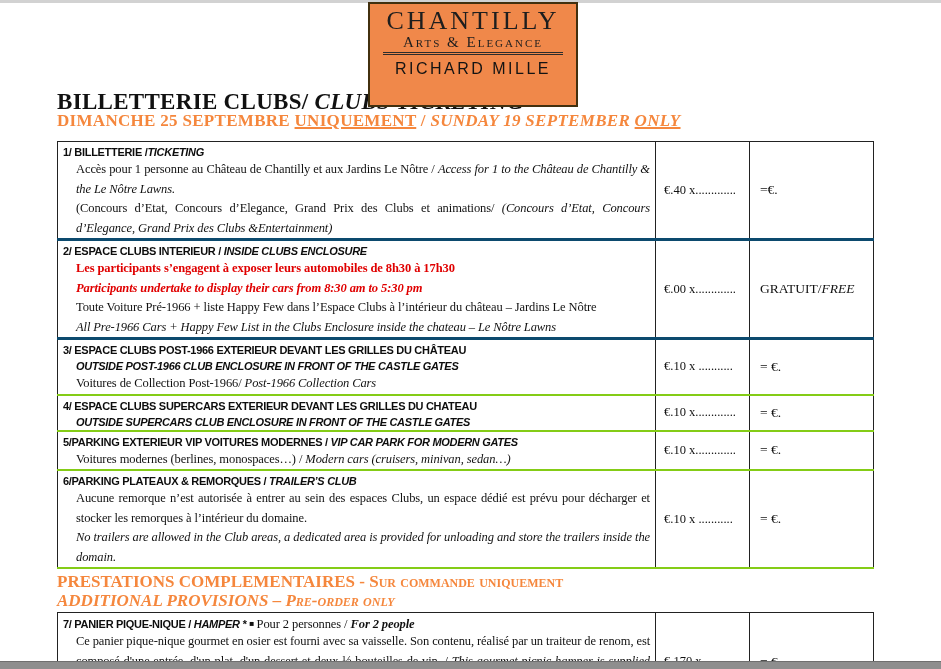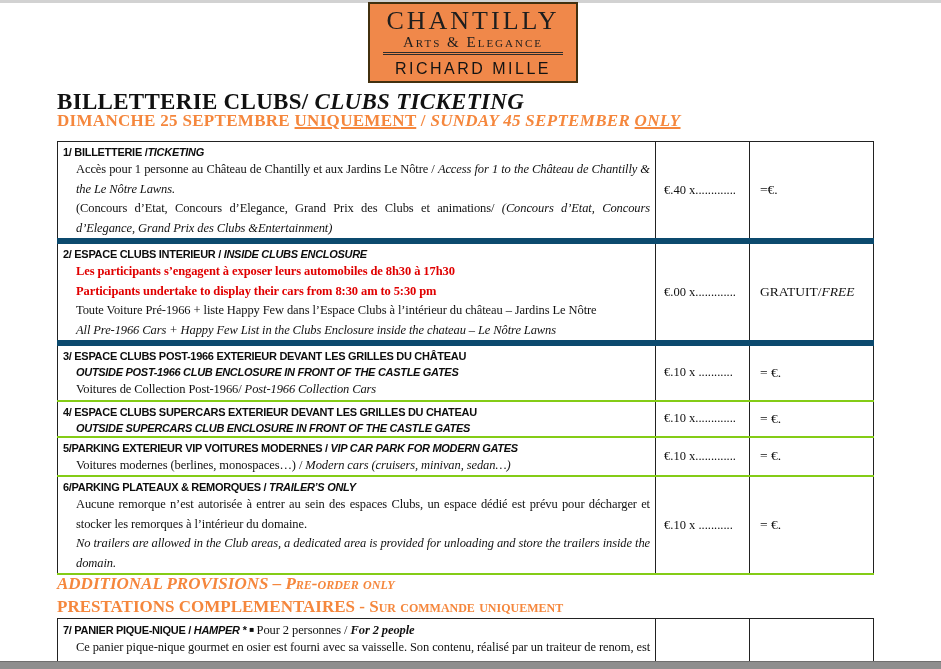--- a/index.html
+++ b/index.html
@@ -2,39 +2,39 @@
 <html style="--orange: #F5873D; --logo-bg: #F0884A; --red: #E00000;"><head>
 <meta charset="utf-8">
 <style>
   html,body{margin:0;padding:0;background:#fff;}
   .page{position:relative;width:941px;height:669px;background:#fff;overflow:hidden;
         font-family:"Liberation Serif", serif;color:#111;}
   .topline{position:absolute;top:0;left:0;right:0;height:3px;background:#d2d2d2;}
   .bottomstrip{position:absolute;bottom:0;left:0;right:0;height:7px;background:#8e8e8e;border-top:1px solid #6f6f6f;z-index:5;}
 
   
-  .logo{position:absolute;left:368px;top:2px;width:210px;height:81px;box-sizing:border-box;
+  .logo{position:absolute;left:368px;top:2px;width:210px;height:105px;box-sizing:border-box;
         background:var(--logo-bg,#F0884A);border:2px solid #42300f;text-align:center;color:#1e1e1e;}
   .logo-title{font-size:26px;letter-spacing:3px;margin-top:3px;line-height:28px;}
   .logo-sub{font-size:15px;letter-spacing:2px;line-height:15px;font-variant:small-caps;}
   .logo-rule{width:180px;height:3px;margin:2px auto 4px;border-top:1.5px solid #2c2c2c;border-bottom:1.5px solid #2c2c2c;box-sizing:border-box;}
   .logo-brand{font-family:"Liberation Sans", sans-serif;font-weight:400;font-size:16px;letter-spacing:2.5px;line-height:20px;color:#131313;}
 
   .content{margin-left:57px;width:816px;padding-top:92px;}
 
   .h1{font-size:23px;font-weight:700;letter-spacing:0.3px;line-height:19px;margin:0;}
   .h2{font-size:17px;font-weight:700;letter-spacing:0.3px;line-height:19px;margin:0;color:var(--orange,#F5873D);}
   .sec{font-size:17px;font-weight:700;line-height:18.5px;color:var(--orange,#F5873D);}
   .sec1{margin-top:4px;}
 
   table.tix{border-collapse:collapse;table-layout:fixed;width:816px;border:1px solid #222;}
   .tix1{margin-top:11px;border-bottom:2px solid #9a9a9a;}
   .tix2{margin-top:2px;border-bottom:none;}
   .tix tr{border-bottom:2px solid #84cc16;}
-  .tix1 tr:nth-child(1),.tix1 tr:nth-child(2){border-bottom:6px solid #0c4a6e;}
+  .tix1 tr:nth-child(1),.tix1 tr:nth-child(2){border-bottom:3px solid #0c4a6e;}
   .tix1 tr:nth-child(1){height:95px;} .tix1 tr:nth-child(2){height:97px;}
   .tix1 tr:nth-child(3){height:45px;} .tix1 tr:nth-child(4){height:35px;margin-left:8px;}
   .tix1 tr:nth-child(5){height:35px;} .tix1 tr:nth-child(6){height:78px;}
   .tix2 tr:nth-child(1){height:70px;} .tix2 tr:nth-child(2){height:64px;border-bottom:none;}
   td{padding:0;vertical-align:top;}
   td.c-desc{width:598px;padding:2px 5px 0 5px;box-sizing:border-box;}
   td.c-price{width:94px;border-left:1px solid #222;vertical-align:middle;padding-left:8px;
              font-size:12.5px;white-space:nowrap;box-sizing:border-box;}
   td.c-total{width:124px;border-left:1px solid #222;vertical-align:middle;padding-left:10px;
              font-size:13.5px;white-space:nowrap;box-sizing:border-box;}
@@ -42,21 +42,21 @@
   .line{text-align:justify;font-size:12.5px;line-height:19.5px;letter-spacing:-0.1px;}
   .line.title{text-align:left;line-height:15px;padding-top:1px;}
   .line.ind{padding-left:13px;}
 
   
   .s-t,.s-ti{font-family:"Liberation Sans", sans-serif;font-weight:700;font-size:11px;letter-spacing:-0.3px;color:#0d0d0d;}
   .s-ti{font-style:italic;}
   .s-r{font-style:normal;}
   .s-i{font-style:italic;}
   .s-rb{color:var(--red,#E00000);font-weight:700;}
-  .s-rbi{color:var(--red,#E00000);font-weight:700;}
+  .s-rbi{color:var(--red,#E00000);font-weight:700;font-style:italic;}
   .s-bi{font-weight:700;font-style:italic;}
   .s-sq{font-family:"DejaVu Sans", sans-serif;font-size:8px;vertical-align:2px;}
   .s-hb{font-weight:700;}
   .s-hbi{font-weight:700;font-style:italic;}
   .s-ob{font-weight:700;}
   .s-obu{font-weight:700;text-decoration:underline;text-decoration-thickness:1.5px;text-align:right;}
   .s-obi{font-weight:700;font-style:italic;}
   .s-obiu{font-weight:700;font-style:italic;text-decoration:underline;text-decoration-thickness:1.5px;}
   .s-obsc{font-weight:700;font-variant:small-caps;}
   .s-obisc{font-weight:700;font-style:italic;font-variant:small-caps;}
@@ -69,21 +69,21 @@
 
   <div class="logo">
     <div class="logo-title">CHANTILLY</div>
     <div class="logo-sub">Arts &amp; Elegance</div>
     <div class="logo-rule"></div>
     <div class="logo-brand">RICHARD MILLE</div>
   </div>
 
   <div class="content">
     <div class="h1"><span class="s-hb">BILLETTERIE CLUBS/ </span><span class="s-hbi">CLUBS TICKETING</span></div>
-    <div class="h2"><span class="s-ob">DIMANCHE 25 SEPTEMBRE </span><span class="s-obu">UNIQUEMENT</span><span class="s-ob"> / </span><span class="s-obi">SUNDAY 45 SEPTEMBER </span><span class="s-obiu">ONLY</span></div>
+    <div class="h2"><span class="s-ob">DIMANCHE 25 SEPTEMBRE </span><span class="s-obu">UNIQUEMENT</span><span class="s-ob"> / </span><span class="s-obi">SUNDAY 19 SEPTEMBER </span><span class="s-obiu">ONLY</span></div>
 
     <table class="tix tix1">
       <tbody>
           <tr>
     <td class="c-desc">
               <div class="line title"><span class="s-t">1/ BILLETTERIE /</span><span class="s-ti">TICKETING</span></div>
               <div class="line ind"><span class="s-r">Accès pour 1 personne au Château de Chantilly et aux Jardins Le Nôtre / </span><span class="s-i">Access for 1 to the Château de Chantilly &amp; the Le Nôtre Lawns.</span></div>
               <div class="line ind"><span class="s-r">(Concours d’Etat, Concours d’Elegance, Grand Prix des Clubs et animations/ </span><span class="s-i">(Concours d’Etat, Concours d’Elegance, Grand Prix des Clubs &amp;Entertainment)</span></div>
             </td>
     <td class="c-price"><span>€.40 x.............</span></td>
@@ -120,32 +120,32 @@
           <tr>
     <td class="c-desc">
               <div class="line title"><span class="s-t">5/PARKING EXTERIEUR VIP VOITURES MODERNES / </span><span class="s-ti">VIP CAR PARK FOR MODERN GATES</span></div>
               <div class="line ind"><span class="s-r">Voitures modernes (berlines, monospaces…) / </span><span class="s-i">Modern cars (cruisers, minivan, sedan…)</span></div>
             </td>
     <td class="c-price"><span>€.10 x.............</span></td>
     <td class="c-total"><span class="s-r">= €.</span></td>
   </tr>
           <tr>
     <td class="c-desc">
-              <div class="line title"><span class="s-t">6/PARKING PLATEAUX &amp; REMORQUES / </span><span class="s-ti">TRAILER’S ONLY</span></div>
+              <div class="line title"><span class="s-t">6/PARKING PLATEAUX &amp; REMORQUES / </span><span class="s-ti">TRAILER’S CLUB</span></div>
               <div class="line ind"><span class="s-r">Aucune remorque n’est autorisée à entrer au sein des espaces Clubs, un espace dédié est prévu pour décharger et stocker les remorques à l’intérieur du domaine.</span></div>
               <div class="line ind"><span class="s-i">No trailers are allowed in the Club areas, a dedicated area is provided for unloading and store the trailers inside the domain.</span></div>
             </td>
     <td class="c-price"><span>€.10 x ...........</span></td>
     <td class="c-total"><span class="s-r">= €.</span></td>
   </tr>
         </tbody>
     </table>
 
+    <div class="sec sec1"><span class="s-ob">PRESTATIONS COMPLEMENTAIRES - </span><span class="s-obsc">Sur commande uniquement</span></div>
     <div class="sec"><span class="s-obi">ADDITIONAL PROVISIONS – </span><span class="s-obisc">Pre-order only</span></div>
-    <div class="sec sec1"><span class="s-ob">PRESTATIONS COMPLEMENTAIRES - </span><span class="s-obsc">Sur commande uniquement</span></div>
 
     <table class="tix tix2">
       <tbody>
           <tr>
     <td class="c-desc">
               <div class="line title"><span class="s-t">7/ PANIER PIQUE-NIQUE / </span><span class="s-ti">HAMPER *</span><span class="s-sq"> ▪ </span><span class="s-r">Pour 2 personnes / </span><span class="s-bi">For 2 people</span></div>
               <div class="line ind"><span class="s-r">Ce panier pique-nique gourmet en osier est fourni avec sa vaisselle. Son contenu, réalisé par un traiteur de renom, est composé d'une entrée, d'un plat, d'un dessert et deux ½ bouteilles de vin. / </span><span class="s-i">This gourmet picnic hamper is supplied with its tableware. The meal, prepared by a renowned caterer, is made of a starter, a main course, a dessert and two ½ bottles of wine.</span></div>
             </td>
     <td class="c-price"><span>€.170 x .........</span></td>
     <td class="c-total"><span class="s-r">= €.</span></td>

